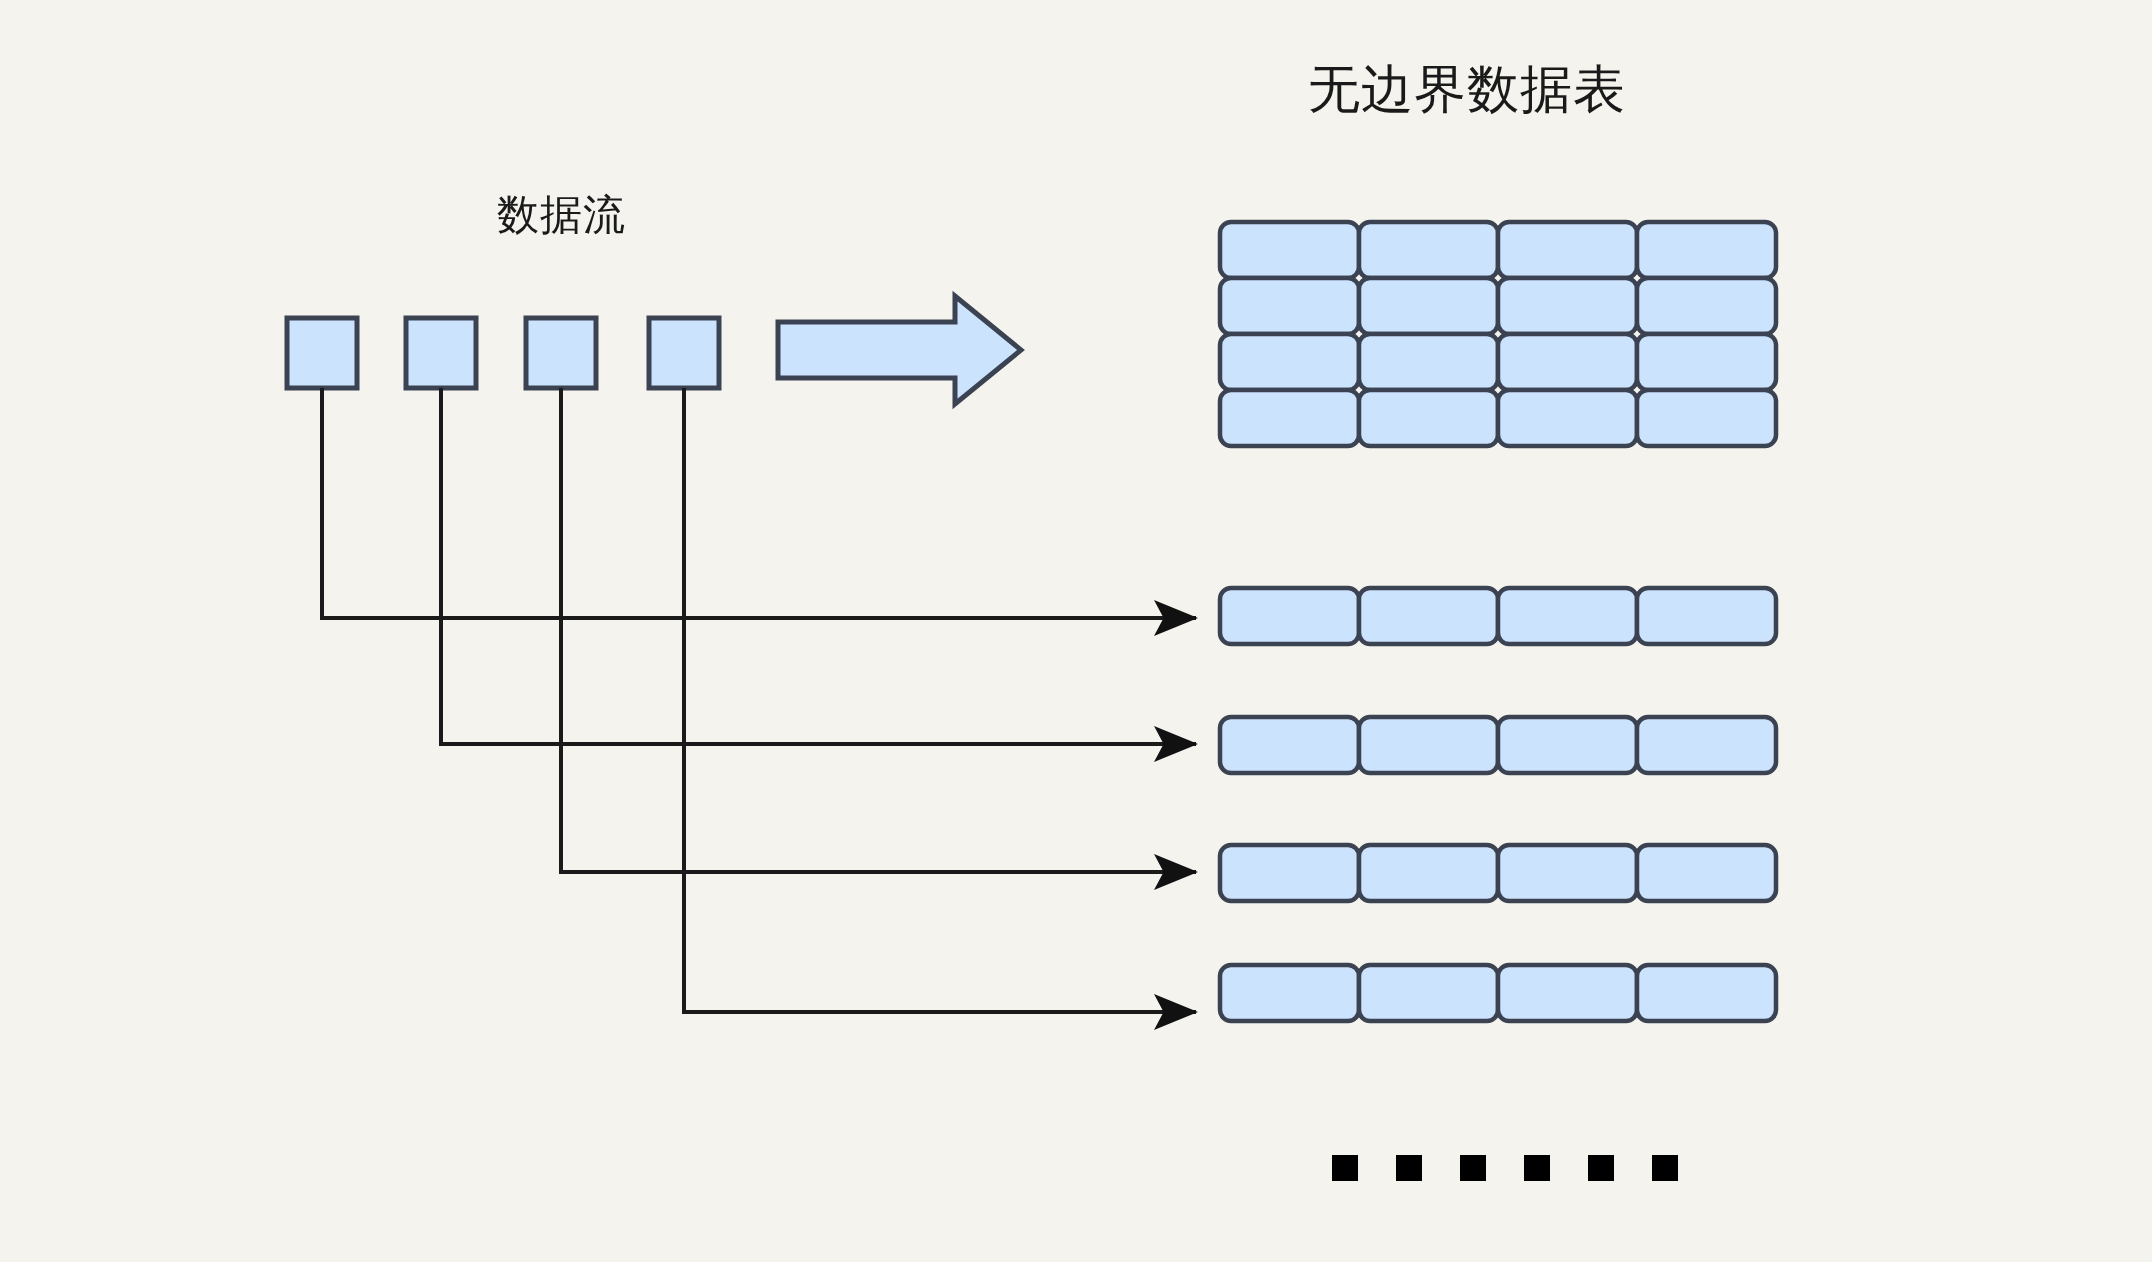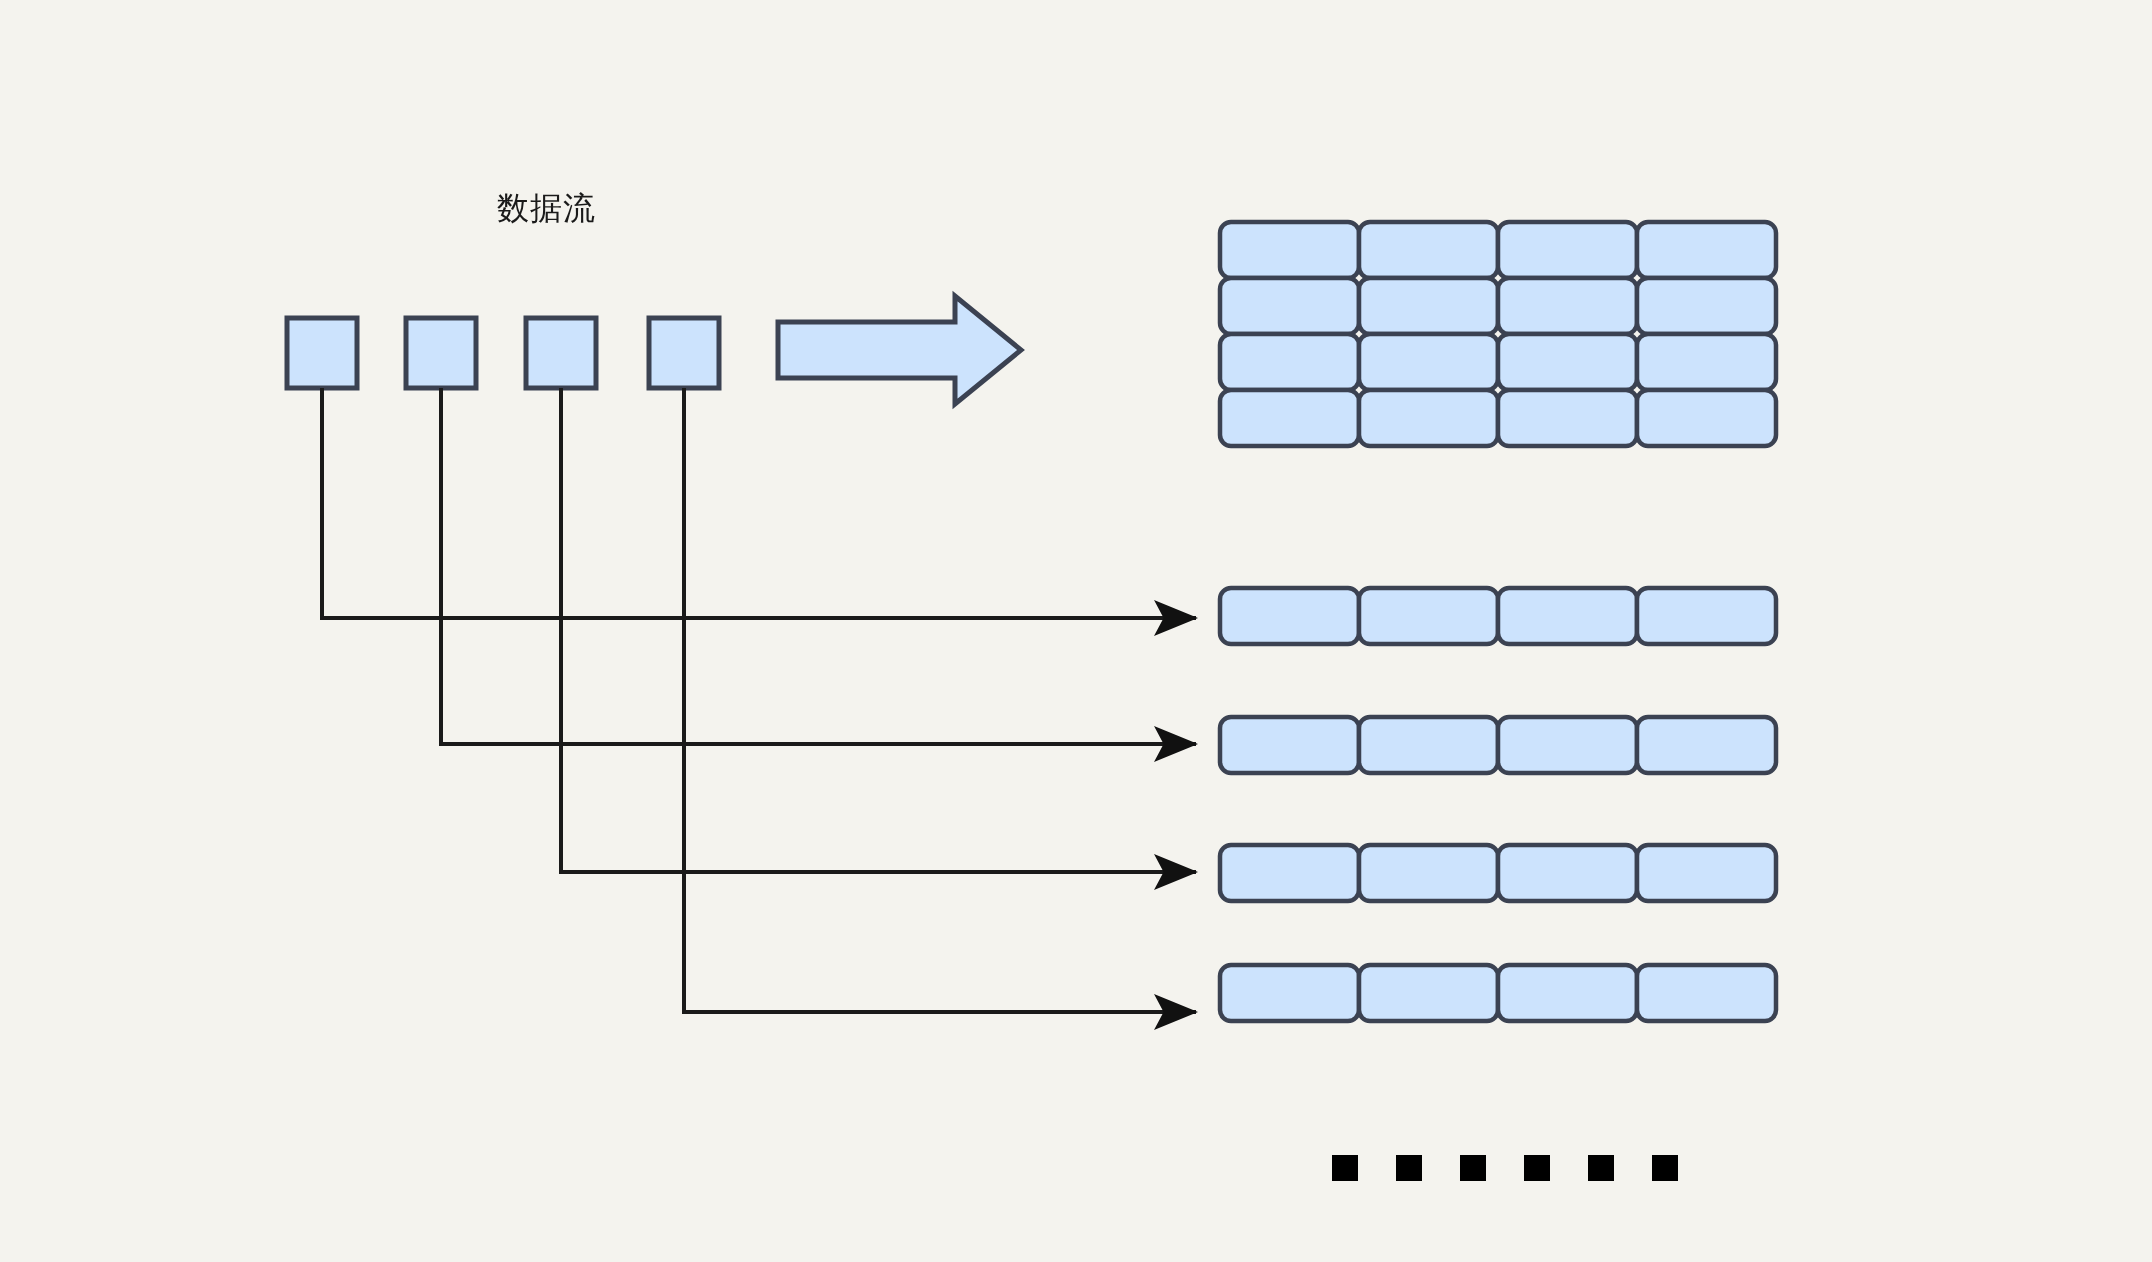--- a/index.html
+++ b/index.html
@@ -35,21 +35,21 @@
     white-space: nowrap;
     font-weight: 400;
   }
   #title-unbounded-table {
     font-size: 52px;
     left: 1308px;
     top: 55px;
     letter-spacing: 1px;
   }
   #label-data-stream {
-    font-size: 32px;
+    font-size: 42px;
     left: 497px;
     top: 187px;
     letter-spacing: 1px;
   }
 </style>
 </head>
 <body>
 
 <div id="diagram-root">
 
@@ -130,16 +130,17 @@
     <g fill="#000000">
       <rect x="1332" y="1155" width="26" height="26"></rect>
       <rect x="1396" y="1155" width="26" height="26"></rect>
       <rect x="1460" y="1155" width="26" height="26"></rect>
       <rect x="1524" y="1155" width="26" height="26"></rect>
       <rect x="1588" y="1155" width="26" height="26"></rect>
       <rect x="1652" y="1155" width="26" height="26"></rect>
     </g>
   </svg>
 
+  <div class="label-text" id="title-unbounded-table">无边界数据表</div>
 
   <div class="label-text" id="label-data-stream">数据流</div>
 
 </div>
 
 </body></html>

